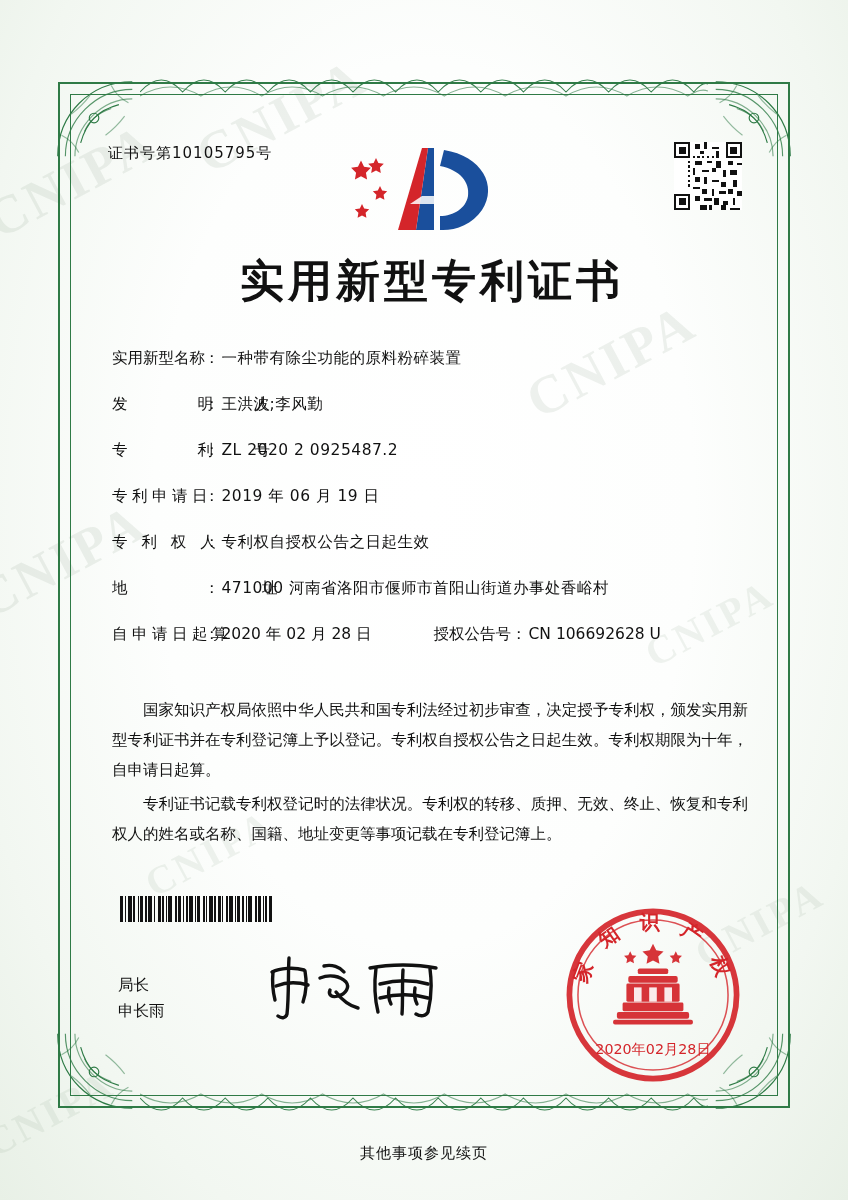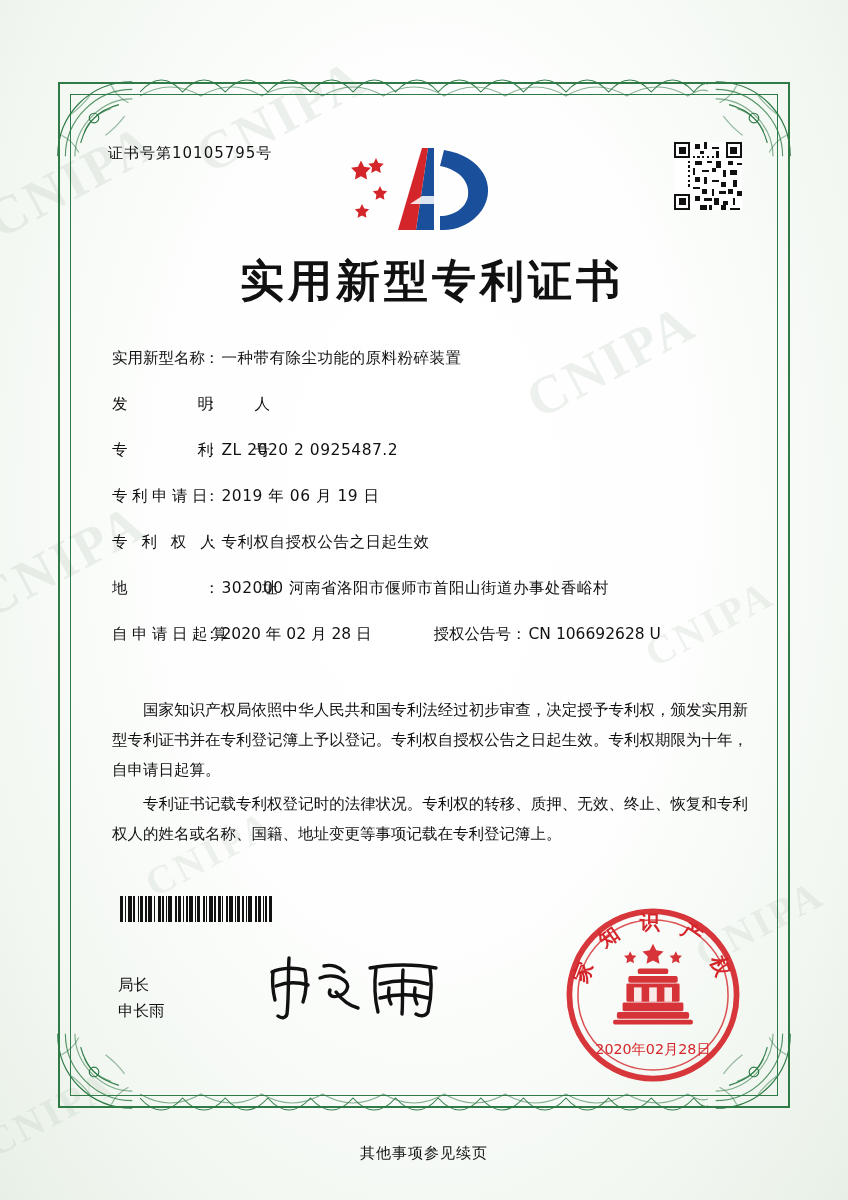--- a/index.html
+++ b/index.html
@@ -443,20 +443,21 @@
 
     <div class="field-row">
       <span class="field-label">实用新型名称</span>
       <span class="field-colon">：</span>
       <span class="field-value">一种带有除尘功能的原料粉碎装置</span>
     </div>
 
     <div class="field-row">
       <span class="field-label sp1">发　　明　人</span>
       <span class="field-colon">：</span>
+      <span class="field-value">王洪波;李风勤</span>
     </div>
 
     <div class="field-row">
       <span class="field-label sp1">专　　利　号</span>
       <span class="field-colon">：</span>
       <span class="field-value">ZL 2020 2 0925487.2</span>
     </div>
 
     <div class="field-row">
       <span class="field-label sp2">专利申请日</span>
@@ -466,21 +467,21 @@
 
     <div class="field-row">
       <span class="field-label sp2">专 利 权 人</span>
       <span class="field-colon">：</span>
       <span class="field-value">专利权自授权公告之日起生效</span>
     </div>
 
     <div class="field-row">
       <span class="field-label sp3">地　　　址</span>
       <span class="field-colon">：</span>
-      <span class="field-value">302000 河南省洛阳市偃师市首阳山街道办事处香峪村</span>
+      <span class="field-value">471000 河南省洛阳市偃师市首阳山街道办事处香峪村</span>
     </div>
 
     <div class="field-row inline2">
       <span class="field-label sp2">自申请日起算</span>
       <span class="field-colon">：</span>
       <span>2020 年 02 月 28 日</span>
       <span class="field-second">授权公告号</span>
       <span class="field-colon">：</span>
       <span>CN 106692628 U</span>
     </div>

